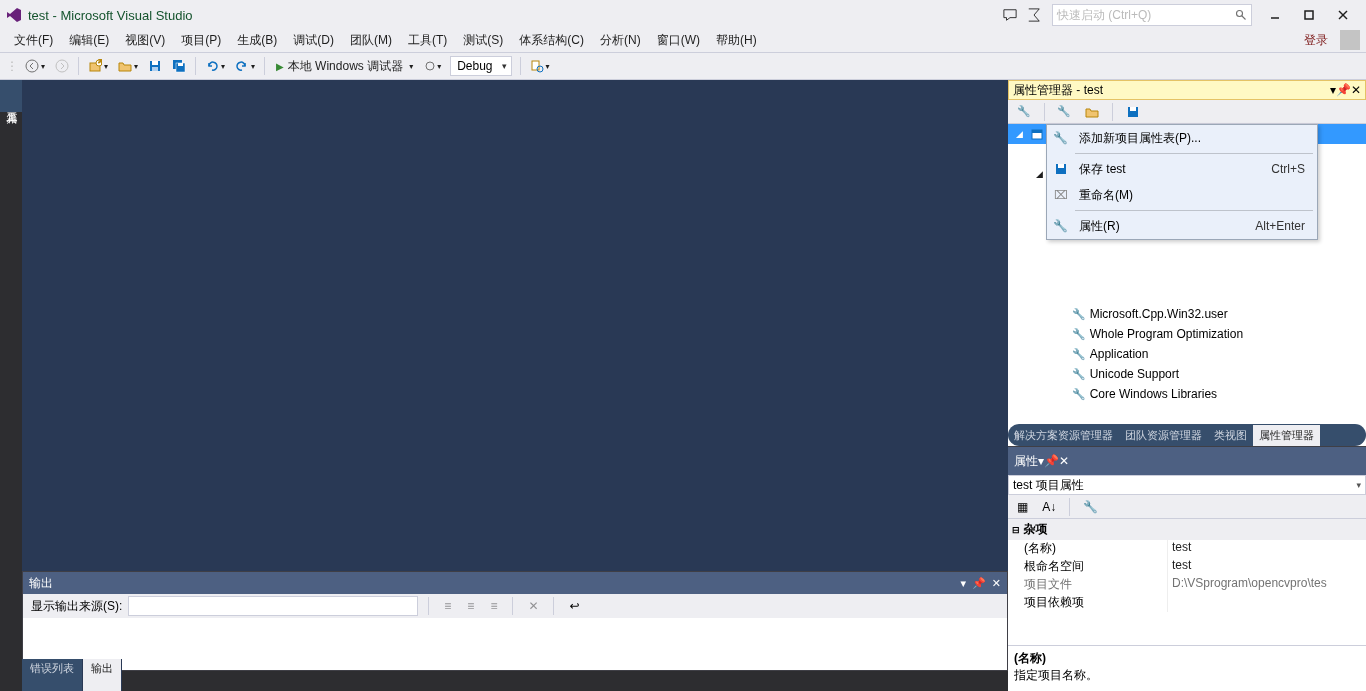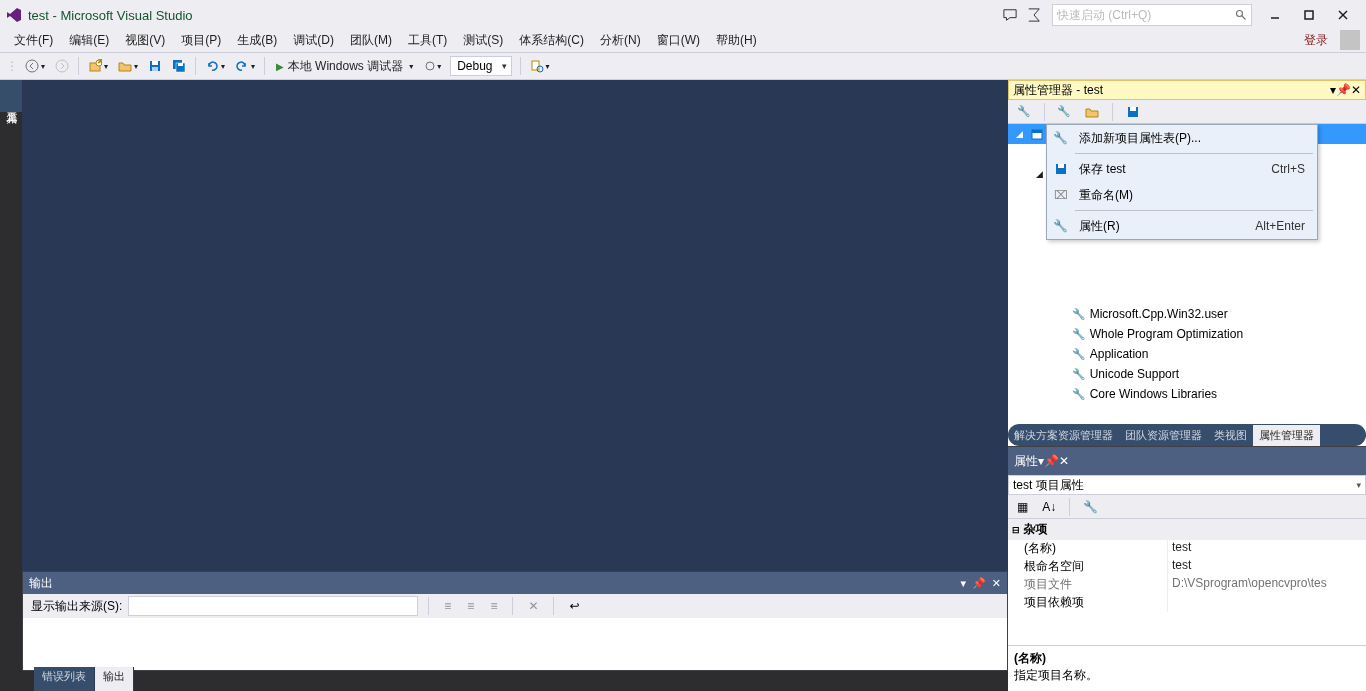--- a/index.html
+++ b/index.html
@@ -42,21 +42,21 @@
 
 .output { position: absolute; left: 22px; right: 358px; bottom: 20px; height: 100px; background: #fff; border: 1px solid #3f3f46; display: flex; flex-direction: column; }
 .panel-hdr { height: 22px; background: #4D6082; color: #fff; display: flex; align-items: center; padding: 0 6px; font-size: 11px; }
 .panel-hdr .spacer { flex: 1; }
 .panel-hdr .picon { margin-left: 6px; cursor: pointer; font-size: 11px; }
 .output-sub { height: 24px; background: #eeeef2; display: flex; align-items: center; padding: 0 8px; gap: 6px; }
 .output-sub select, .out-combo { height: 20px; width: 290px; border: 1px solid #cccedb; background: #fff; }
 .output-body { flex: 1; background: #fff; }
 
 
-.bottom-tabs { position: absolute; left: 22px; bottom: 0; height: 24px; display: flex; margin-left: 12px; }
+.bottom-tabs { position: absolute; left: 22px; bottom: 0; height: 32px; display: flex; }
 .btab { padding: 2px 8px; background: #364E6C; color: #d0d6e0; font-size: 11px; cursor: pointer; border-right: 1px solid #293955; }
 .btab.active { background: #eeeef2; color: #1e1e1e; }
 
 
 .rightcol { position: absolute; right: 0; top: 80px; bottom: 0; width: 358px; display: flex; flex-direction: column; }
 .propmgr { flex: 0 0 auto; background: #fff; display: flex; flex-direction: column; }
 .pm-hdr { height: 20px; background: #fff9c4; border: 1px solid #e5c365; display: flex; align-items: center; padding: 0 4px; color: #000; }
 .pm-hdr .spacer { flex: 1; }
 .pm-tb { height: 24px; background: #eeeef2; border-bottom: 1px solid #cccedb; display: flex; align-items: center; padding: 0 4px; gap: 4px; }
 .pm-tree { background: #fff; height: 300px; position: relative; }

